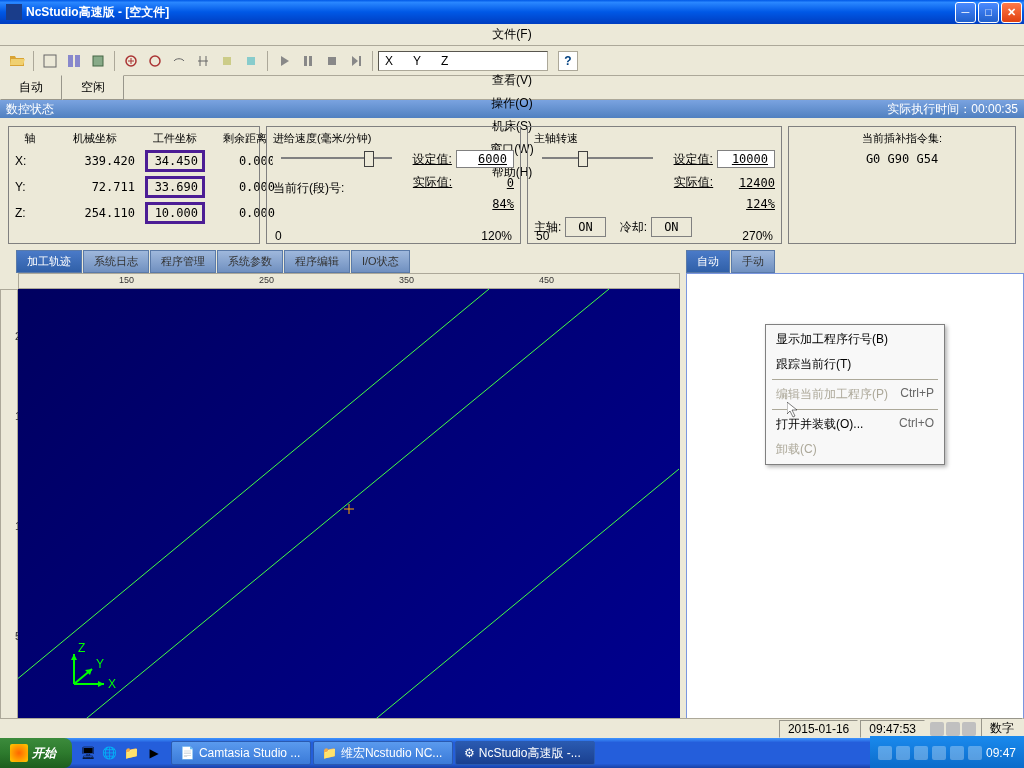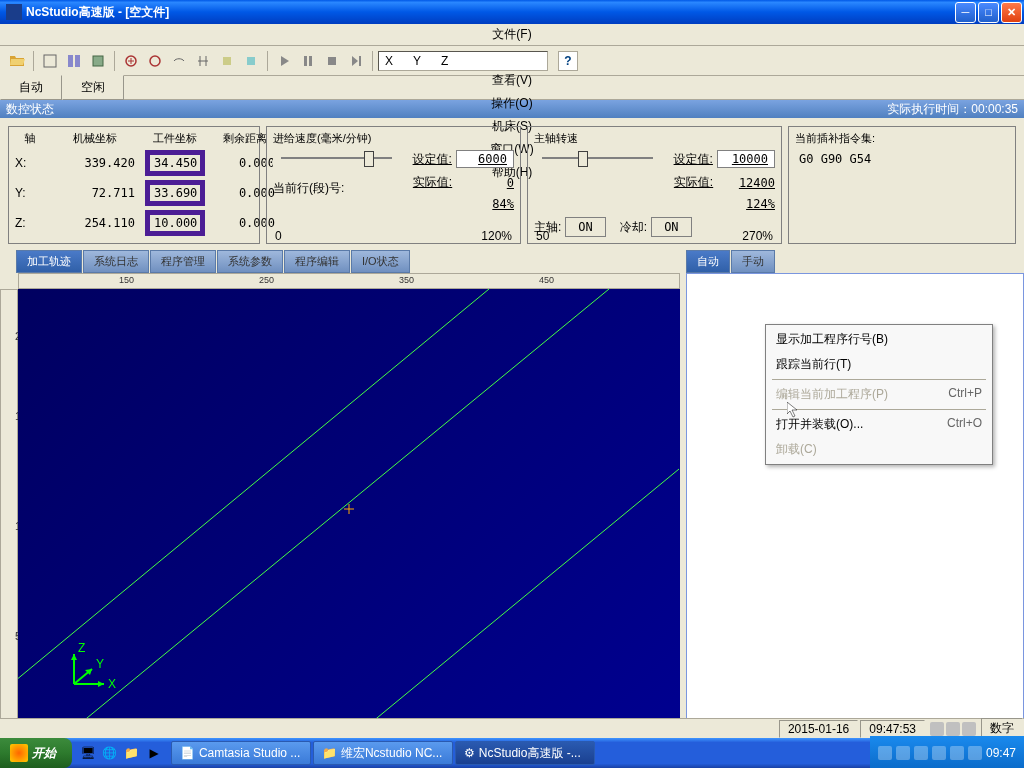--- a/index.html
+++ b/index.html
@@ -33,41 +33,41 @@
 
 .nc-status { height: 18px; background: linear-gradient(#7aa3e0,#5080c0); color: white; display: flex; align-items: center; padding: 0 6px; font-size: 11px; }
 .nc-status-r { margin-left: auto; font-family: monospace; }
 
 
 .coord-panel { display: flex; gap: 6px; padding: 8px 8px 6px 8px; background: #ece9d8; }
 .fieldset { border: 1px solid #808080; padding: 4px 6px 6px 6px; position: relative; }
 .coord-grid { display: grid; grid-template-columns: 30px 80px 60px 60px; gap: 4px 10px; align-items: center; }
 .coord-hdr { text-align: center; font-size: 11px; }
 .coord-val { text-align: right; font-family: monospace; }
-.coord-box { border: 5px solid #4c1d95; background: #ece9d8; text-align: right; padding: 1px 4px; font-family: monospace; }
+.coord-box { border: 3px solid #4c1d95; background: #ece9d8; text-align: right; padding: 1px 4px; font-family: monospace; }
 
 .feed-box { width: 255px; }
 .feed-title { font-size: 11px; margin-bottom: 2px; }
 .slider-track { height: 20px; background: #ece9d8; position: relative; border: none; }
 .slider-rail { position: absolute; top: 9px; left: 8px; right: 8px; height: 2px; background: #808080; }
 .slider-thumb { position: absolute; top: 3px; width: 10px; height: 16px; background: #ece9d8; border: 1px solid #404040; }
 .slider-ticks { position: absolute; bottom: 0; left: 8px; right: 8px; display: flex; justify-content: space-between; font-size: 9px; }
 .feed-row { display: flex; align-items: center; gap: 4px; margin: 2px 0; }
 .feed-label { width: 50px; text-align: right; }
 .feed-val { border: 1px solid #808080; padding: 1px 6px; text-align: right; width: 60px; font-family: monospace; background: white; }
 .feed-static { text-align: right; width: 60px; font-family: monospace; }
 .feed-left { display: flex; flex-direction: column; width: 130px; }
 .feed-right { display: flex; flex-direction: column; gap: 2px; width: 110px; text-decoration: underline; }
 .feed-inner { display: flex; gap: 4px; }
 
 .spindle-box { width: 255px; }
 .sp-bottom { display: flex; align-items: center; gap: 4px; margin-top: 4px; }
 .sp-btn { border: 1px solid #808080; background: #ece9d8; padding: 2px 12px; cursor: pointer; font-family: monospace; }
 
-.cmd-box { flex: 1; }
+.cmd-box { flex: 1; text-align: center; }
 .cmd-text { font-family: monospace; padding: 4px; }
 
 
 .tabs-row { display: flex; background: #ece9d8; }
 .tabs-left { display: flex; padding: 0 16px; }
 .tab { padding: 3px 10px; background: linear-gradient(#9fb8dc,#7090c0); color: #333; border: 1px solid #5a7aa8; margin-right: 1px; cursor: pointer; font-size: 11px; }
 .tab.active2 { background: linear-gradient(#4a7ac8,#3060a8); color: white; }
 
 
 .main-area { display: flex; height: 468px; }
@@ -77,21 +77,21 @@
 .ruler-v { width: 18px; background: #ece9d8; border: 1px solid #aca899; position: absolute; left: 0; top: 16px; bottom: 0; }
 .ruler-v span { position: absolute; font-size: 11px; color: #333; writing-mode: horizontal-tb; left: 1px; padding-left: 13px; }
 .viewport { position: absolute; left: 18px; top: 16px; right: 0; bottom: 0; background: linear-gradient(135deg, #000060, #000090); overflow: hidden; }
 .viewport svg { width: 100%; height: 100%; }
 
 .right-panel { flex: 1; display: flex; flex-direction: column; margin-left: 6px; }
 .right-tabs { display: flex; }
 .right-content { flex: 1; background: white; border: 1px solid #7a96df; position: relative; }
 
 
-.context-menu { position: absolute; top: 50px; left: 78px; width: 228px; background: #f8f8f8; border: 1px solid #808080; box-shadow: 2px 2px 4px rgba(0,0,0,0.3); padding: 2px; }
+.context-menu { position: absolute; top: 50px; left: 78px; width: 180px; background: #f8f8f8; border: 1px solid #808080; box-shadow: 2px 2px 4px rgba(0,0,0,0.3); padding: 2px; }
 .ctx-item { padding: 4px 8px; display: flex; justify-content: space-between; cursor: default; }
 .ctx-item.disabled { color: #aca899; }
 .ctx-sep { height: 1px; background: #aca899; margin: 2px 4px; }
 .ctx-shortcut { color: #666; }
 
 
 .status-bar { position: absolute; bottom: 30px; left: 0; right: 0; height: 20px; background: #ece9d8; border-top: 1px solid #aca899; display: flex; align-items: center; font-size: 11px; }
 .status-cell { border: 1px inset #ece9d8; padding: 1px 8px; margin: 0 1px; }
 .status-spacer { flex: 1; }
 .status-icons { display: flex; gap: 2px; padding: 0 4px; }

